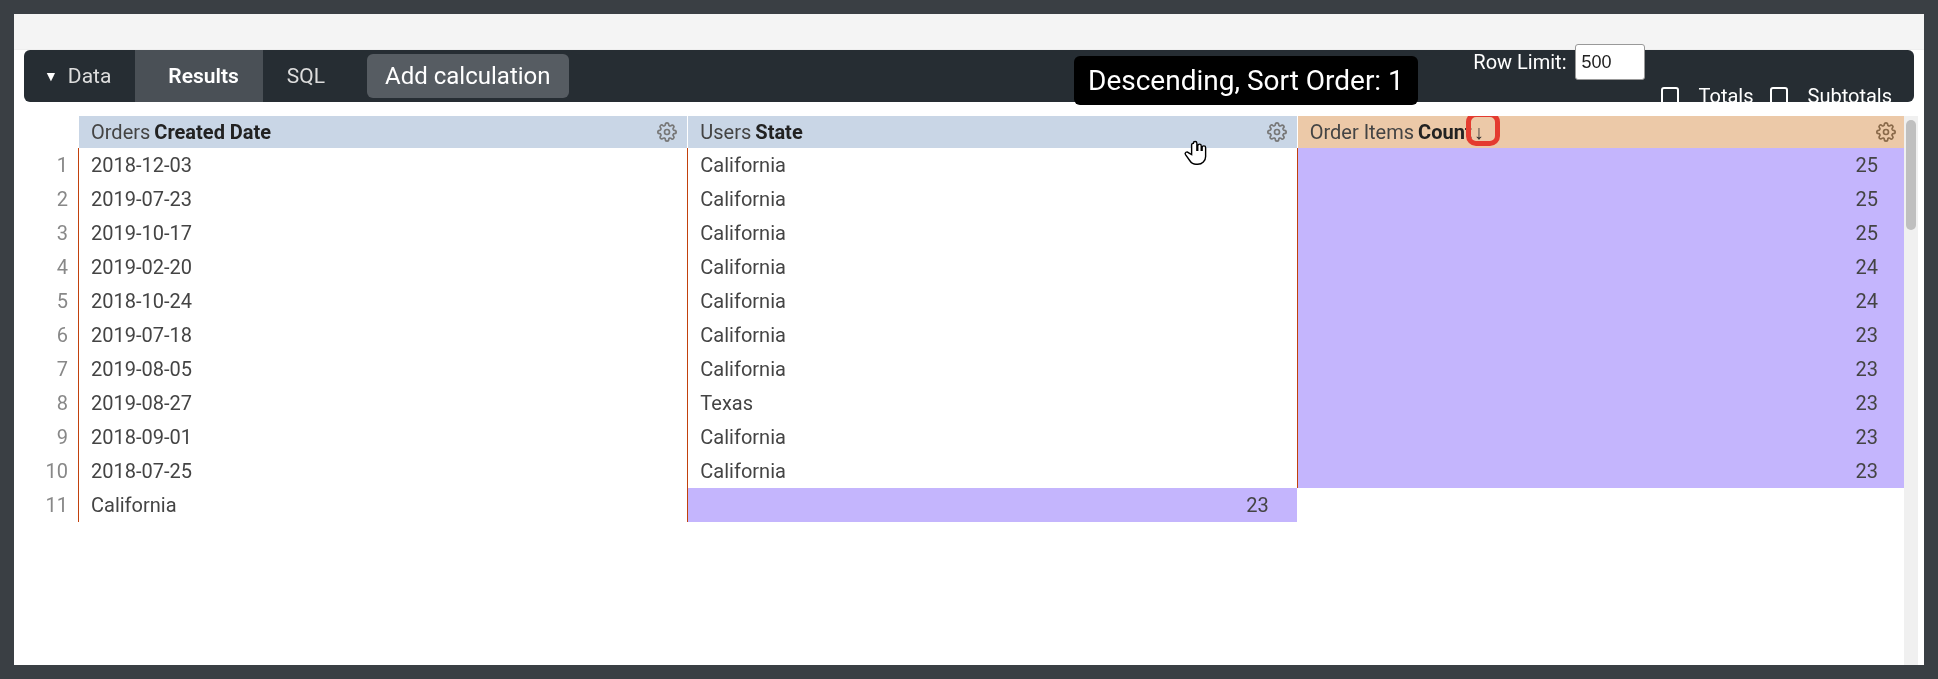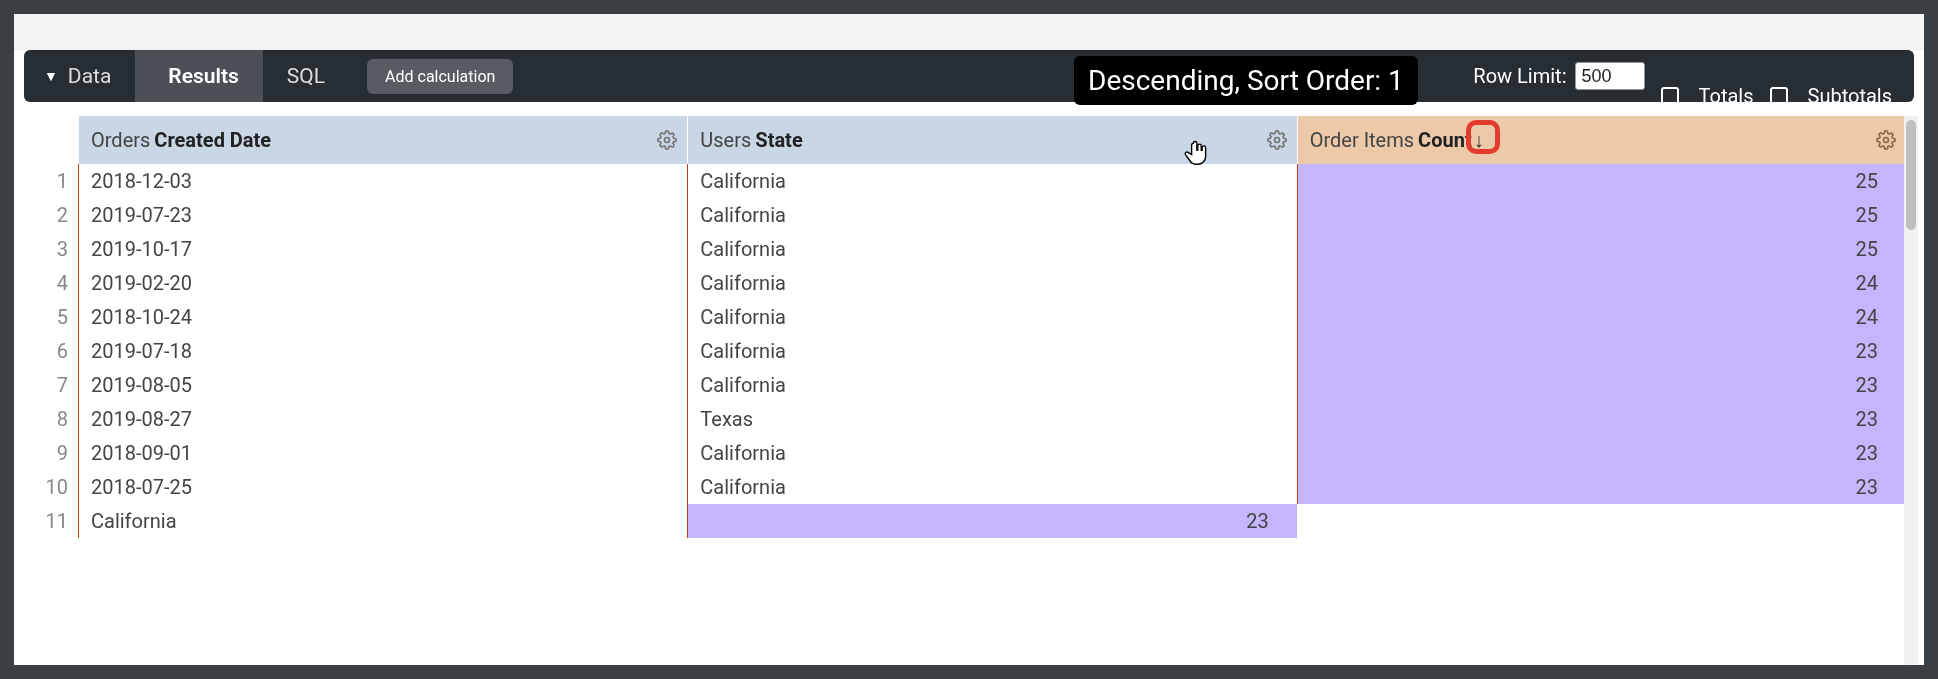--- a/index.html
+++ b/index.html
@@ -56,39 +56,39 @@
     color: #fff;
     font-weight: 600;
     padding-left: 33px;
   }
   .btn-calc {
     margin-left: 18px;
     background: #565c62;
     color: #fff;
     border-radius: 6px;
     padding: 8px 18px;
-    font-size: 16px;
+    font-size: 24px;
     cursor: pointer;
   }
   .toolbar-right {
     margin-left: auto;
     display: flex;
-    align-items: center;
+    align-items: flex-start;
     gap: 16px;
     padding-right: 22px;
     font-size: 20px;
   }
   .rowlimit {
     display: flex;
     align-items: center;
     gap: 8px;
   }
   .rowlimit input {
     width: 70px;
-    height: 28px;
+    height: 36px;
     font-size: 18px;
     padding: 0 6px;
     border: 1px solid #999;
     border-radius: 3px;
     background: #fff;
     color: #222;
   }
   .chk {
     display: flex;
     align-items: center;
@@ -125,21 +125,21 @@
     display: grid;
     grid-template-columns: 54px 1fr 1fr 1fr;
     width: calc(100% - 28px);
     margin-left: 10px;
   }
   .hd {
     background: #c9d6e6;
     color: #3a3f44;
     display: flex;
     align-items: center;
-    height: 48px;
+    height: 32px;
     padding: 0 12px;
     position: relative;
     border-left: 1px solid #fff;
   }
   .hd.rownum-hd {
     background: #fff;
     border: none;
   }
   .hd.measure {
     background: #ecc9a8;

